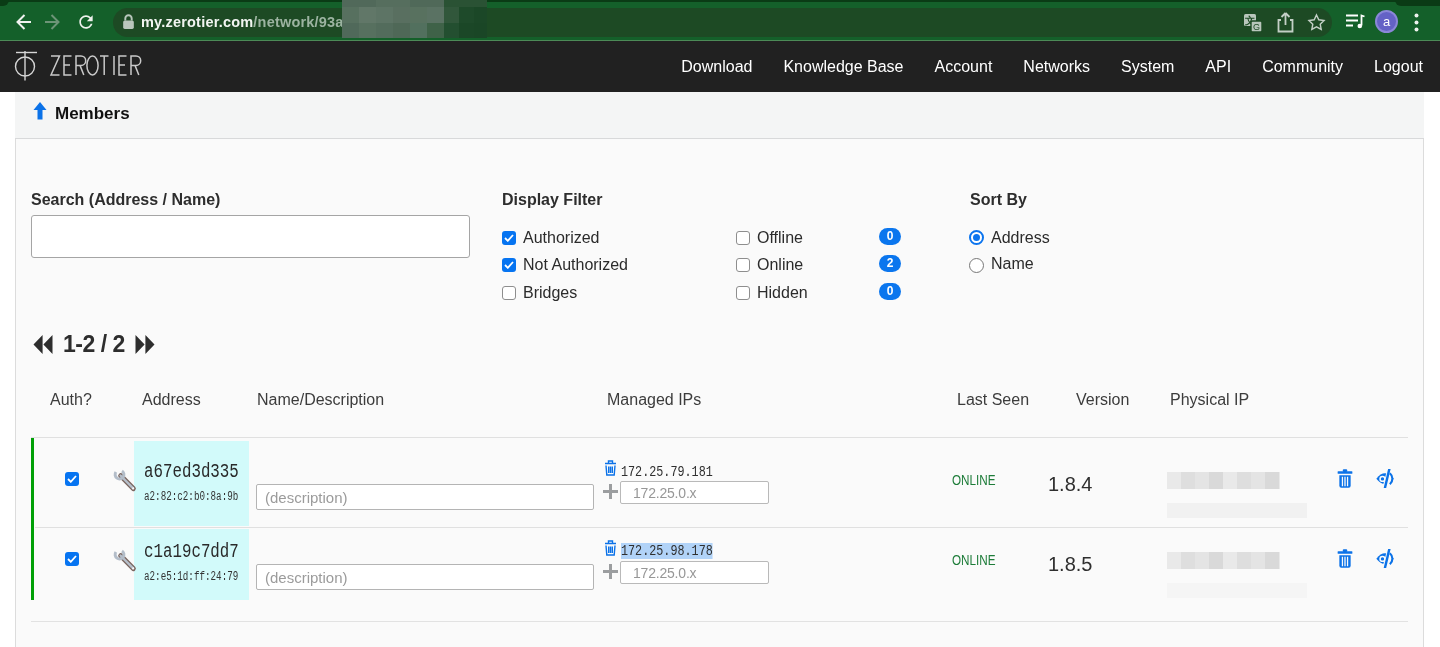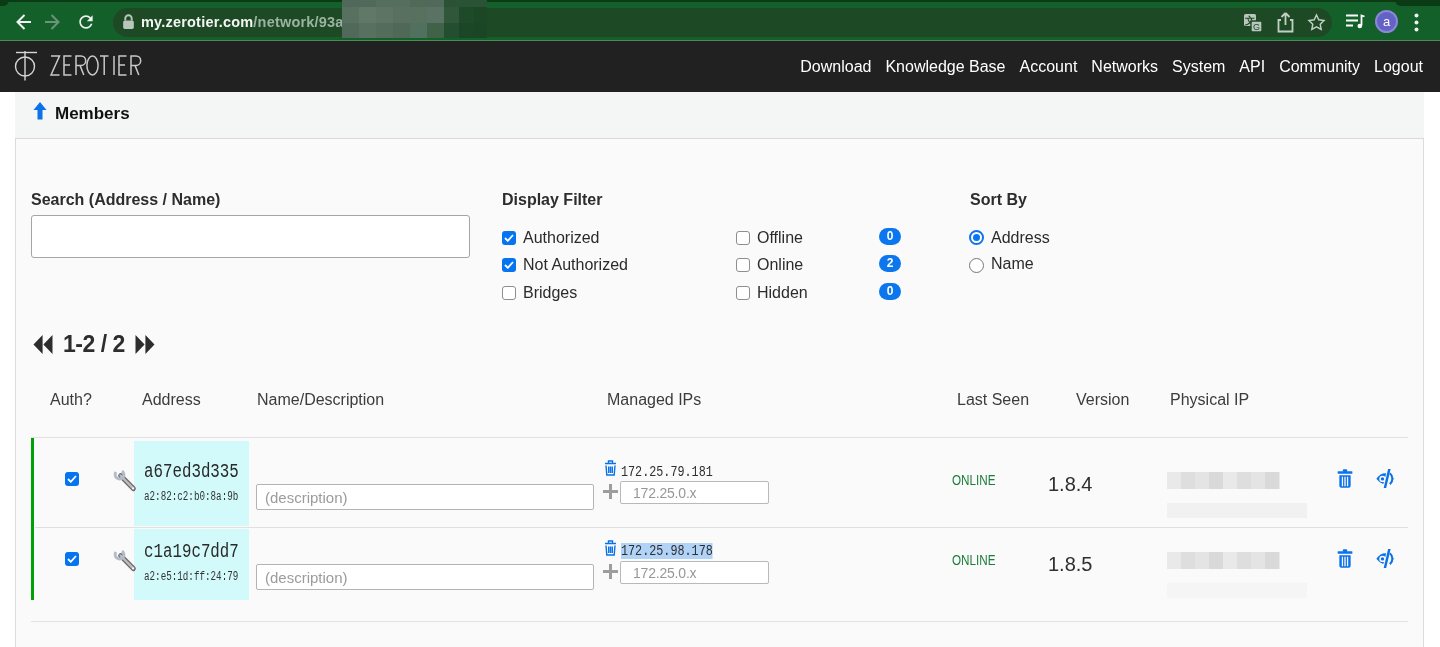--- a/index.html
+++ b/index.html
@@ -17,21 +17,21 @@
   #pill { position:absolute; top:8px; left:113px; width:1219px; height:29px; border-radius:15px; background:#1d4a24; }
   .navbtn { position:absolute; top:5px; height:34px; width:34px; display:flex; align-items:center; justify-content:center; }
   #urltext { position:absolute; top:14px; left:141px; font-size:14.5px; font-weight:bold; color:#f2f5f2; letter-spacing:0.2px;}
   #urltext .path { color:#9cb3a1; font-weight:bold; }
 
   #avatar { position:absolute; top:10px; left:1375px; width:23px; height:23px; border-radius:50%;
      background:#6462c6; border:2px solid #8a87d8; color:#fff; font-size:13px; text-align:center; line-height:20px;}
 
   
   #ztnav { position:absolute; top:41px; left:0; width:1440px; height:51px; background:#212121; }
-  #ztmenu { position:absolute; top:41px; right:0px; height:51px; display:flex; align-items:center; gap:14px;
+  #ztmenu { position:absolute; top:41px; right:0px; height:51px; display:flex; align-items:center; gap:31px;
      padding-right:17px; color:#fff; font-size:16px; }
 
   
   #page { position:absolute; top:92px; left:0; width:1440px; height:579px; background:#fff; }
   #panel { position:absolute; top:0; left:15px; width:1409px; height:555px; background:#fafafa;
      border-left:1px solid #dcdcdc; border-right:1px solid #dcdcdc;}
   #mhead { position:absolute; top:0; left:15px; width:1409px; height:47px; background:#f4f5f5; border-bottom:1px solid #d8d9da;}
   #mhead .t { position:absolute; left:40px; top:12px; font-size:17px; font-weight:bold; color:#111; }
 
   .sectlabel { position:absolute; font-size:16px; font-weight:bold; color:#2d2d2d; }

